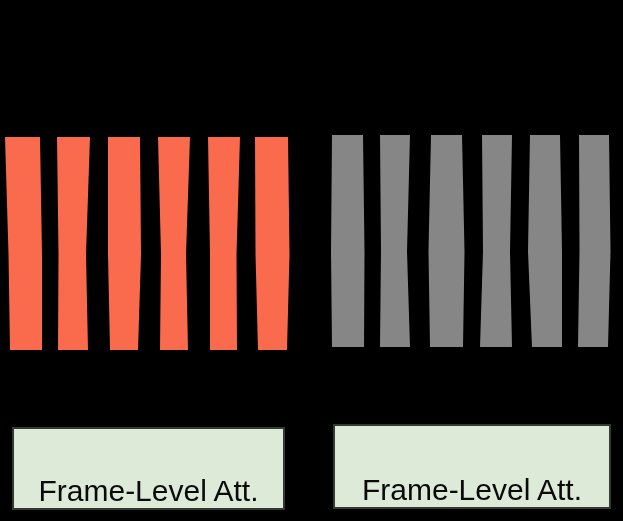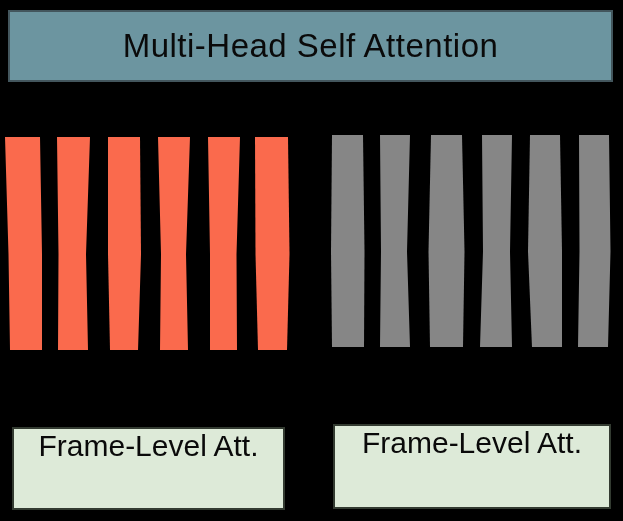--- a/index.html
+++ b/index.html
@@ -38,21 +38,21 @@
     top: 0;
     width: 623px;
     height: 521px;
     display: block;
   }
   .label-box {
     position: absolute;
     background: var(--label-fill);
     border: 2px solid var(--label-border);
     display: flex;
-    align-items: flex-start;
+    align-items: flex-end;
     justify-content: center;
   }
   .label-box.left {
     left: 12px;
     top: 427px;
     width: 269px;
     height: 79px;
   }
   .label-box.right {
     left: 333px;
@@ -63,23 +63,20 @@
   .label-box span {
     font-size: 30px;
     color: var(--label-text);
   }
 </style>
 </head>
 <body>
 
 <div class="canvas" style="--bg: #000000; --header-fill: #6C95A0; --header-border: #43565D; --header-text: #0A0A0A; --label-fill: #DDEAD8; --label-border: #333B31; --label-text: #0A0A0A;">
 
-  <div class="header-box">
-    <span>Multi-Head Self Attention</span>
-  </div>
 
   <svg id="bars-svg" viewBox="0 0 623 521" xmlns="http://www.w3.org/2000/svg">
       <polygon points="5,137 40,137 42,254.15 42,350 10,350 8.5,254.15" fill="#FA6A4D"></polygon>
       <polygon points="57,137 90,137 86,254.15 88,350 58,350 58.5,254.15" fill="#FA6A4D"></polygon>
       <polygon points="108,137 140,137 141,254.15 138,350 110,350 108,254.15" fill="#FA6A4D"></polygon>
       <polygon points="158,137 190,137 186,254.15 188,350 160,350 161,254.15" fill="#FA6A4D"></polygon>
       <polygon points="208,137 240,137 236.5,254.15 237,350 210,350 210,254.15" fill="#FA6A4D"></polygon>
       <polygon points="255,137 288,137 289.5,254.15 287,350 258,350 255.5,254.15" fill="#FA6A4D"></polygon>
       <polygon points="332,135 363,135 364.5,251.60000000000002 364,347 332,347 331,251.60000000000002" fill="#868686"></polygon>
       <polygon points="380,135 410,135 407,251.60000000000002 410,347 380,347 381,251.60000000000002" fill="#868686"></polygon>

